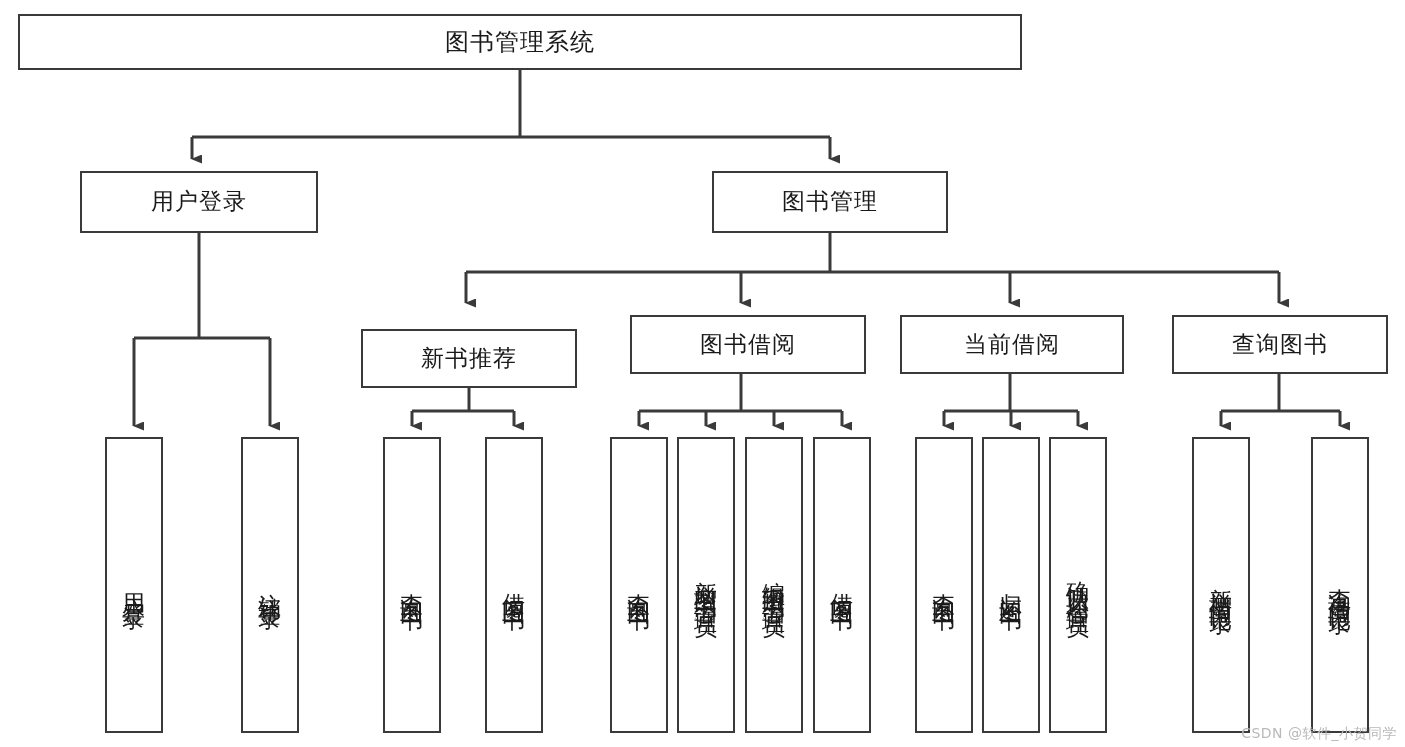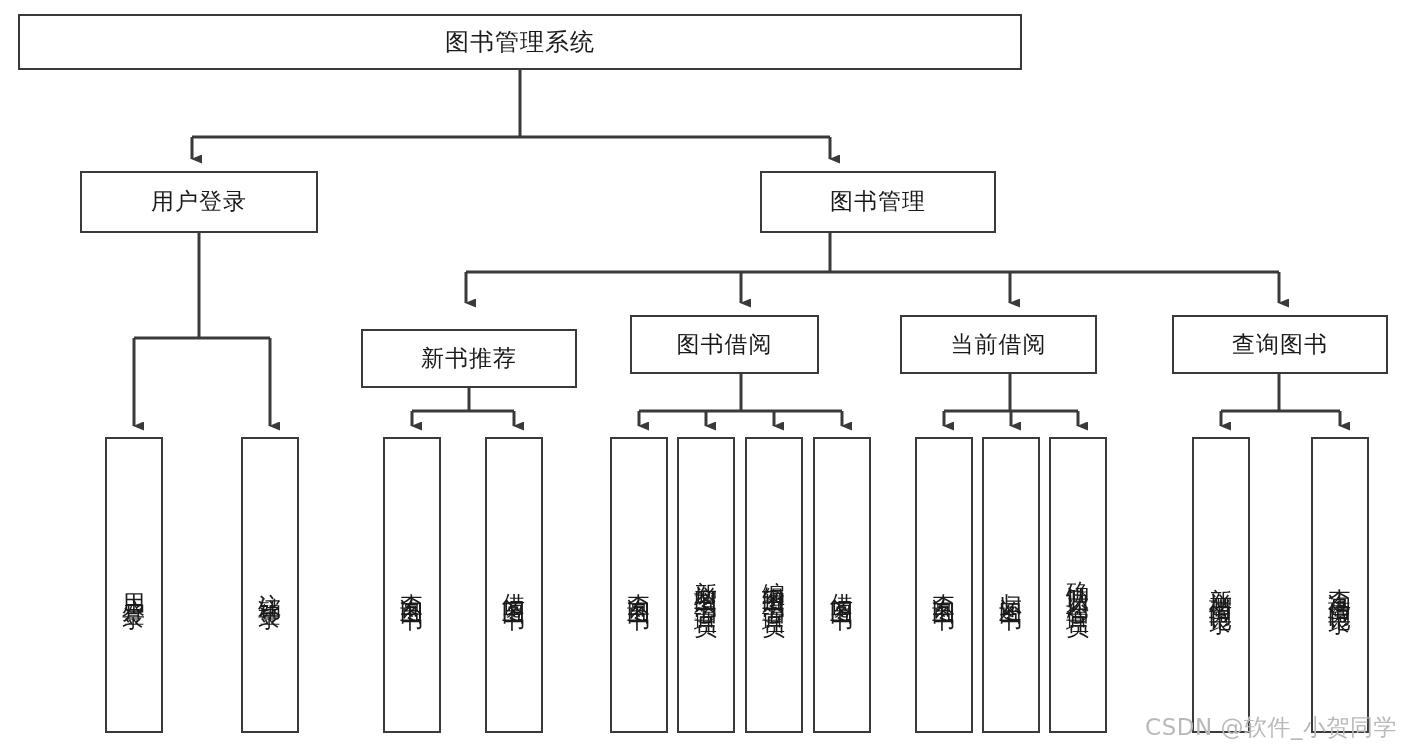--- a/index.html
+++ b/index.html
@@ -58,21 +58,21 @@
   .node.vert > span {
     writing-mode: vertical-rl;
     text-orientation: upright;
     display: block;
   }
   
   #watermark {
     position: absolute;
     right: 8px;
     bottom: 4px;
-    font-size: 23px;
+    font-size: 14px;
     color: #b9b9b9;
     letter-spacing: 0.5px;
     white-space: nowrap;
     pointer-events: none;
   }
 </style>
 </head>
 <body>
 
 <div id="diagram-root">
@@ -131,33 +131,33 @@
   </svg>
 
   <div class="node horiz root" style="left:18px; top:14px; width:1004px; height:56px;">
     <span>图书管理系统</span>
   </div>
 
   <div class="node horiz" style="left:80px; top:171px; width:238px; height:62px;">
     <span>用户登录</span>
   </div>
 
-  <div class="node horiz" style="left:712px; top:171px; width:236px; height:62px;margin-left:48px;">
+  <div class="node horiz" style="left:712px; top:171px; width:236px; height:62px;">
     <span>图书管理</span>
   </div>
 
   <div class="node horiz" style="left:361px; top:329px; width:216px; height:59px;">
     <span>新书推荐</span>
   </div>
 
-  <div class="node horiz" style="left:630px; top:315px; width:189px; height:59px;">
+  <div class="node horiz" style="left:630px; top:315px; width:236px; height:59px;">
     <span>图书借阅</span>
   </div>
 
-  <div class="node horiz" style="left:900px; top:315px; width:197px; height:59px;">
+  <div class="node horiz" style="left:900px; top:315px; width:224px; height:59px;">
     <span>当前借阅</span>
   </div>
 
   <div class="node horiz" style="left:1172px; top:315px; width:216px; height:59px;">
     <span>查询图书</span>
   </div>
 
   <div class="node vert" style="left:105px; top:437px; width:58px; height:296px;">
     <span>用户登录</span>
   </div>

